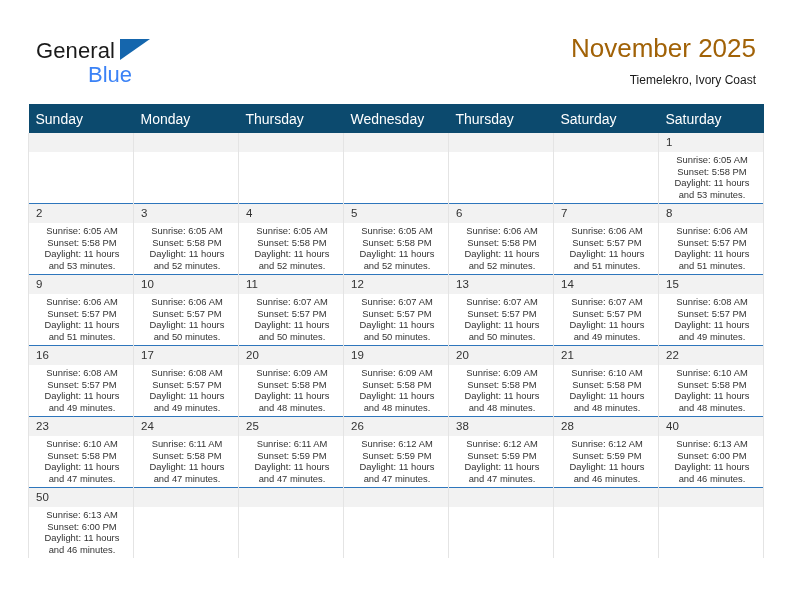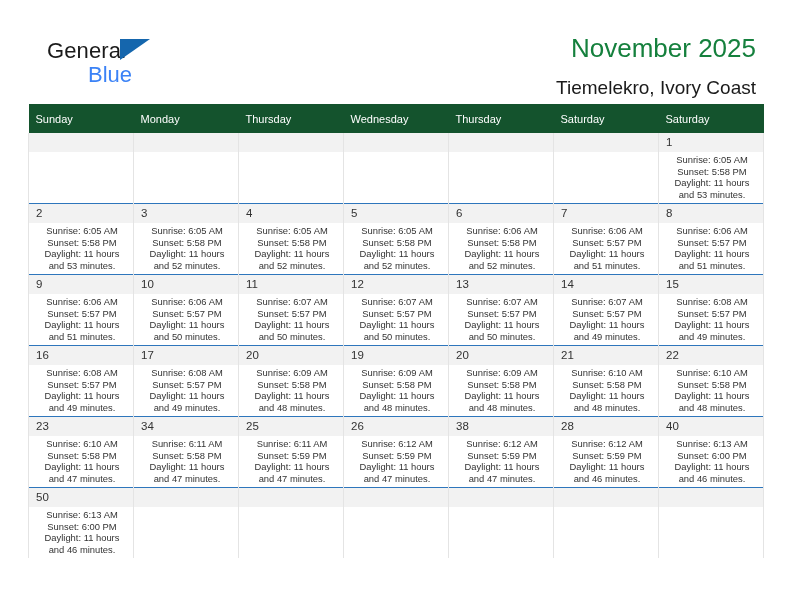--- a/index.html
+++ b/index.html
@@ -42,21 +42,20 @@
     line-height: 26px;
   }
   .brand-general {
     position: absolute;
     left: 0;
     top: 0;
     font-size: 22px;
     letter-spacing: 0.1px;
     color: #1a1a1a;
     font-family: "Liberation Sans", sans-serif;
-    margin-left: 11px;
   }
   .brand-flag {
     position: absolute;
     left: 84px;
     top: 1px;
     width: 0;
     height: 0;
     border-left: 30px solid #1566ad;
     border-bottom: 21px solid transparent;
   }
@@ -70,45 +69,45 @@
   }
 
   .title-block {
     position: absolute;
     right: 36px;
     top: 32px;
     text-align: right;
   }
   .cal-title {
     font-size: 26px;
-    color: #15803d;
+    color: #a16207;
     line-height: 32px;
     white-space: nowrap;
   }
   .cal-subtitle {
-    font-size: 19px;
+    font-size: 12px;
     color: #1a1a1a;
     line-height: 20px;
-    margin-top: 14px;
+    margin-top: 6px;
     white-space: nowrap;
   }
 
   
   .calendar {
     position: absolute;
     left: 28px;
     top: 104px;
     width: 736px;
     border-collapse: collapse;
     table-layout: fixed;
   }
   .calendar th {
-    background: #14532d;
+    background: #0c4a6e;
     color: #ffffff;
-    font-size: 11px;
+    font-size: 14px;
     font-weight: normal;
     text-align: left;
     padding: 5px 0 5px 7px;
     height: 19px;
     border: none;
   }
   .calendar td {
     width: 105.14px;
     height: 70px;
     vertical-align: top;
@@ -485,21 +484,21 @@
               <div class="details">
                 <div>Sunrise: 6:10 AM</div>
                 <div>Sunset: 5:58 PM</div>
                 <div>Daylight: 11 hours</div>
                 <div>and 47 minutes.</div>
               </div>
             </div>
           </td>
           <td>
             <div class="cell-inner">
-              <span class="daynum">34</span>
+              <span class="daynum">24</span>
               <div class="details">
                 <div>Sunrise: 6:11 AM</div>
                 <div>Sunset: 5:58 PM</div>
                 <div>Daylight: 11 hours</div>
                 <div>and 47 minutes.</div>
               </div>
             </div>
           </td>
           <td>
             <div class="cell-inner">

